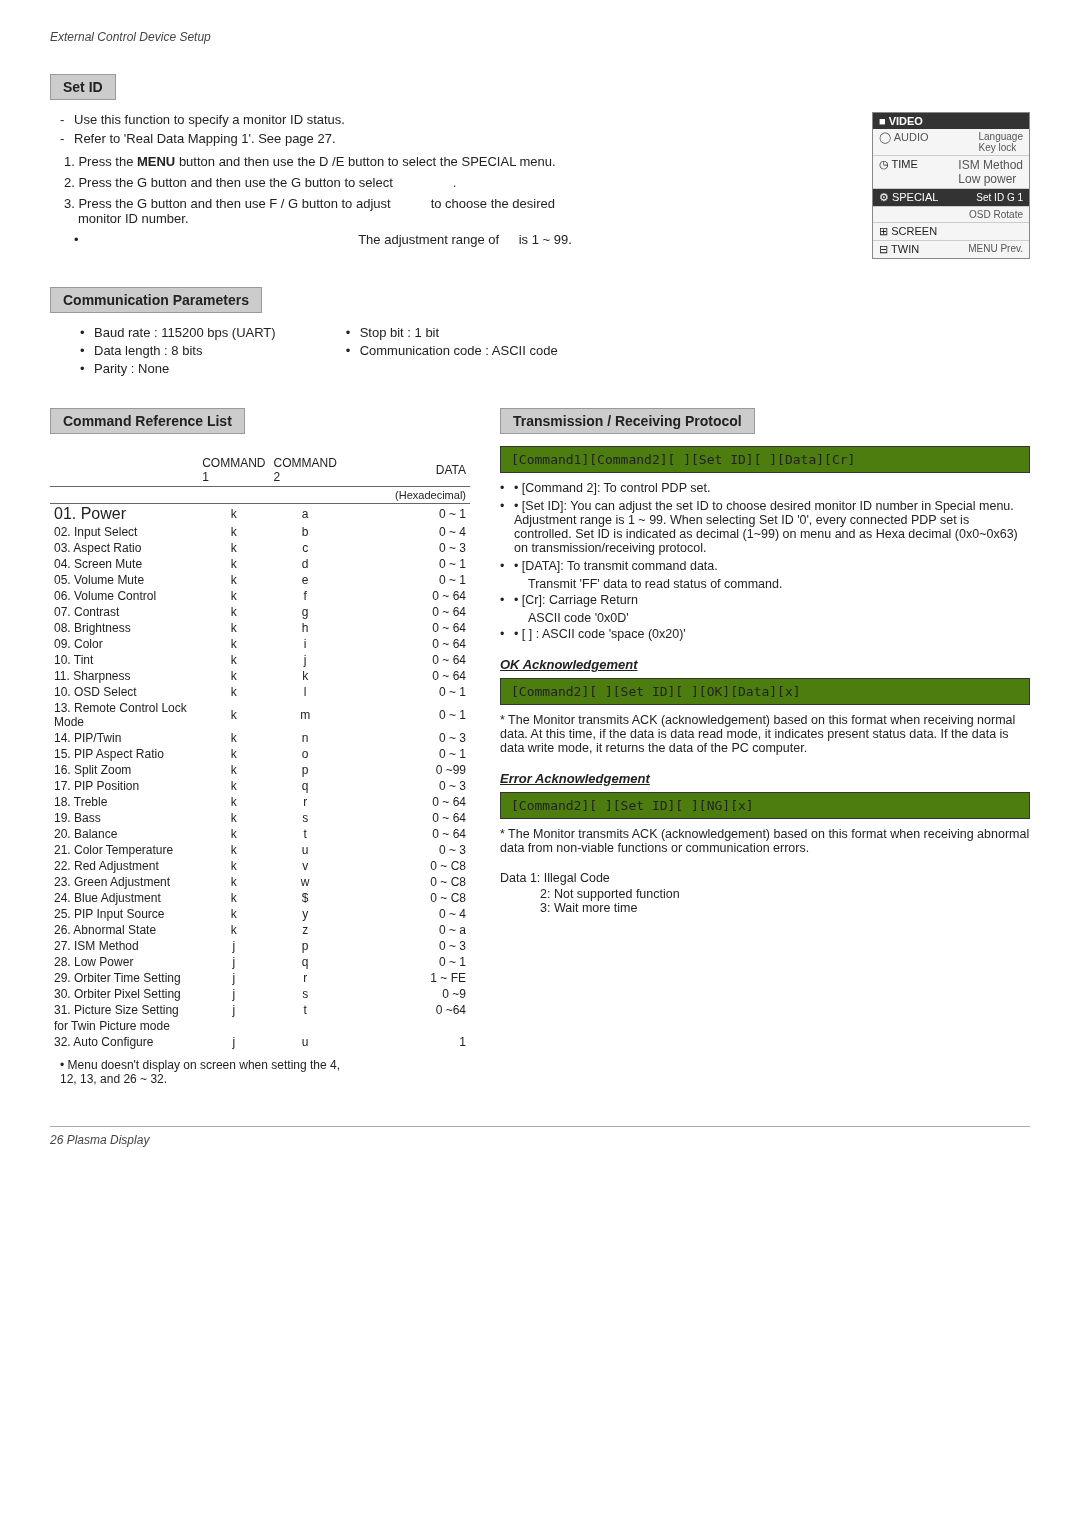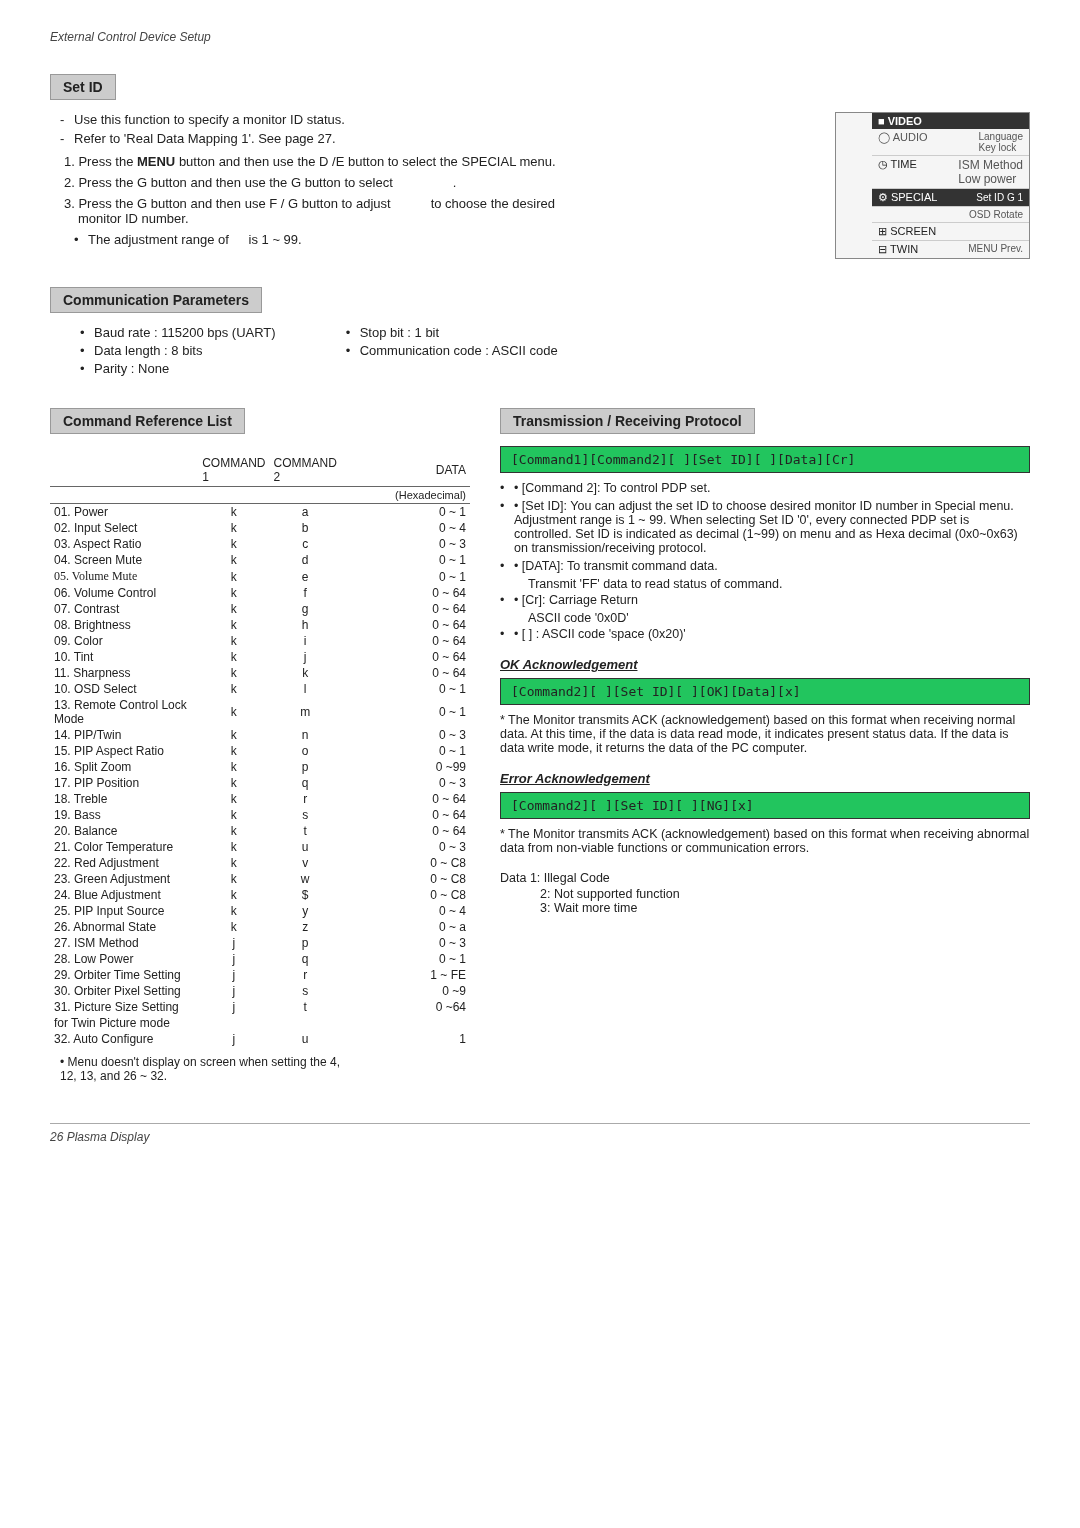--- a/index.html
+++ b/index.html
@@ -136,21 +136,21 @@
       font-weight: bold;
       text-decoration: underline;
       margin-bottom: 6px;
     }
     .protocol-box {
       border: 1px solid #333;
       padding: 5px 10px;
       font-family: monospace;
       font-size: 13px;
       margin-bottom: 8px;
-      background: #22c55e;
+      background: #4d7c0f;
     }
     .notes-list {
       list-style: none;
       padding-left: 0;
       margin-bottom: 6px;
     }
     .notes-list li {
       margin-bottom: 4px;
       padding-left: 14px;
       position: relative;
@@ -200,28 +200,28 @@
   <div class="set-id-content">
     <div class="set-id-text">
       <ul class="bullet-list">
         <li>Use this function to specify a monitor ID status.</li>
         <li>Refer to 'Real Data Mapping 1'. See page 27.</li>
       </ul>
       <ol class="step-list" style="padding-left:14px; margin-top:8px;">
         <li style="margin-bottom:6px;">1. Press the <strong>MENU</strong> button and then use the D /E  button to select the SPECIAL menu.</li>
         <li style="margin-bottom:6px;">2. Press the G button and then use the G button to select<span style="margin-left:60px;">.</span></li>
         <li style="margin-bottom:6px;">3. Press the G button and then use F / G button to adjust<span style="margin-left:40px;">to choose the desired<br><span style="margin-left:14px;">monitor ID number.</span></span>
-          <ul class="dot-list" style="margin-top:6px; margin-left:0;">
+          <ul class="dot-list" style="margin-top:6px; margin-left:0;text-align:center;">
             <li>The adjustment range of<span style="margin-left:16px;"></span> is 1 ~ 99.</li>
           </ul>
         </li>
       </ol>
     </div>
 
-    <div class="menu-mock" style="width:195px; font-size:11px;padding-left:36px;">
+    <div class="menu-mock" style="width:158px; font-size:11px;">
       <div style="background:#333; color:#fff; padding:2px 6px; font-size:11px; font-weight:bold;">■ VIDEO</div>
       <div style="display:flex; border-bottom:1px solid #ccc; padding:2px 6px; align-items:flex-start;">
         <span style="flex:1; color:#555;">◯ AUDIO</span>
         <span style="font-size:10px; color:#555; white-space:pre;">Language
 Key lock</span>
       </div>
       <div style="display:flex; border-bottom:1px solid #ccc; padding:2px 6px; align-items:flex-start;">
         <span style="flex:1;">◷ TIME</span>
         <span style="font-size:12px; color:#555; white-space:pre;">ISM Method
 Low power</span>
@@ -281,21 +281,21 @@
         </tr>
         <tr>
           <th></th>
           <th></th>
           <th></th>
           <th style="text-align:right; font-size:11px; font-weight:normal;">(Hexadecimal)</th>
         </tr>
       </thead>
       <tbody id="cmd-table-body">
       <tr>
-      <td style="font-size:12px;">01. Power</td>
+      <td style="font-size:16px;">01. Power</td>
       <td style="font-size:12px; text-align:center;">k</td>
       <td style="font-size:12px; text-align:center;">a</td>
       <td style="font-size:12px; text-align:right;">0 ~ 1</td>
     </tr>
           <tr>
       <td style="font-size:12px;">02. Input Select</td>
       <td style="font-size:12px; text-align:center;">k</td>
       <td style="font-size:12px; text-align:center;">b</td>
       <td style="font-size:12px; text-align:right;">0 ~ 4</td>
     </tr>
@@ -305,21 +305,21 @@
       <td style="font-size:12px; text-align:center;">c</td>
       <td style="font-size:12px; text-align:right;">0 ~ 3</td>
     </tr>
           <tr>
       <td style="font-size:12px;">04. Screen Mute</td>
       <td style="font-size:12px; text-align:center;">k</td>
       <td style="font-size:12px; text-align:center;">d</td>
       <td style="font-size:12px; text-align:right;">0 ~ 1</td>
     </tr>
           <tr>
-      <td style="font-size:12px;font-family:Liberation Serif, serif;">05. Volume Mute</td>
+      <td style="font-size:12px;">05. Volume Mute</td>
       <td style="font-size:12px; text-align:center;">k</td>
       <td style="font-size:12px; text-align:center;">e</td>
       <td style="font-size:12px; text-align:right;">0 ~ 1</td>
     </tr>
           <tr>
       <td style="font-size:12px;">06. Volume Control</td>
       <td style="font-size:12px; text-align:center;">k</td>
       <td style="font-size:12px; text-align:center;">f</td>
       <td style="font-size:12px; text-align:right;">0 ~ 64</td>
     </tr>

